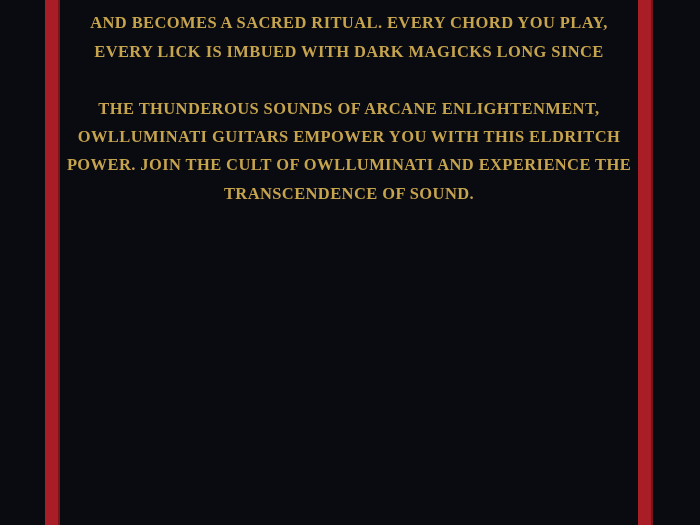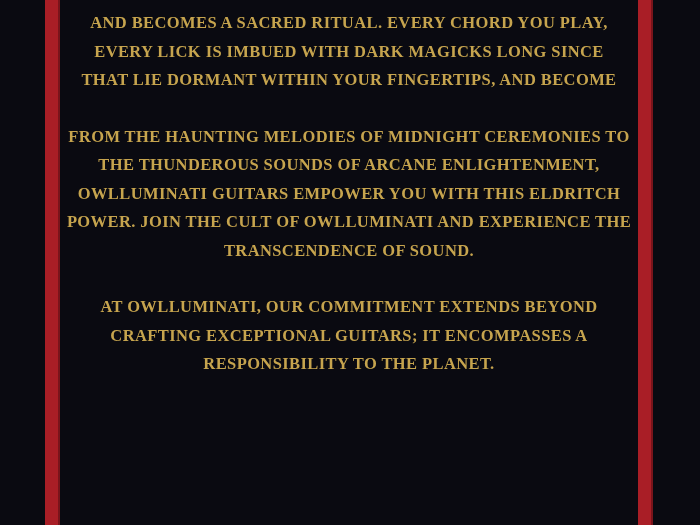--- a/index.html
+++ b/index.html
@@ -50,29 +50,22 @@
 <body>
 
 <div class="border-bar left"></div>
 <div class="border-bar right"></div>
 
 <div class="body-copy">
   <div class="paragraph">
       <div class="text-line">STEP INTO A REALM WHERE MUSIC TRANSCENDS MERE SOUND</div>
       <div class="text-line">AND BECOMES A SACRED RITUAL. EVERY CHORD YOU PLAY,</div>
       <div class="text-line">EVERY LICK IS IMBUED WITH DARK MAGICKS LONG SINCE</div>
-      <div class="text-line">THAT LIE DORMANT WITHIN YOUR FINGERTIPS, AND BECOME</div>
     </div>
   <div class="paragraph">
-      <div class="text-line">FROM THE HAUNTING MELODIES OF MIDNIGHT CEREMONIES TO</div>
       <div class="text-line">THE THUNDEROUS SOUNDS OF ARCANE ENLIGHTENMENT,</div>
       <div class="text-line">OWLLUMINATI GUITARS EMPOWER YOU WITH THIS ELDRITCH</div>
       <div class="text-line">POWER. JOIN THE CULT OF OWLLUMINATI AND EXPERIENCE THE</div>
       <div class="text-line">TRANSCENDENCE OF SOUND.</div>
     </div>
   <div class="paragraph">
-      <div class="text-line">AT OWLLUMINATI, OUR COMMITMENT EXTENDS BEYOND</div>
-      <div class="text-line">CRAFTING EXCEPTIONAL GUITARS; IT ENCOMPASSES A</div>
-      <div class="text-line">RESPONSIBILITY TO THE PLANET.</div>
-    </div>
-  <div class="paragraph">
     </div>
 </div>
 
 </body></html>

